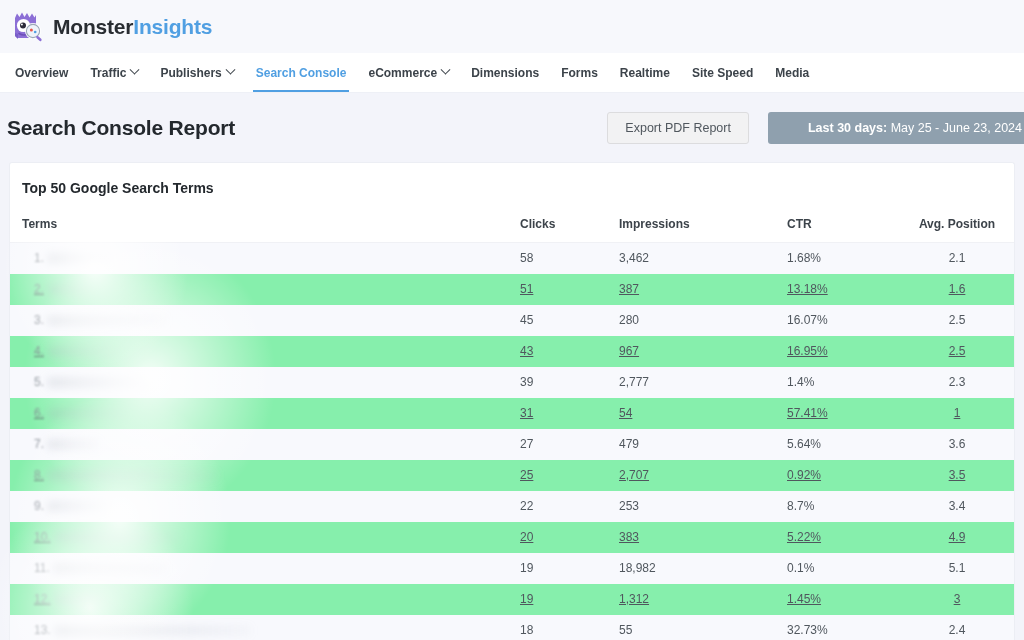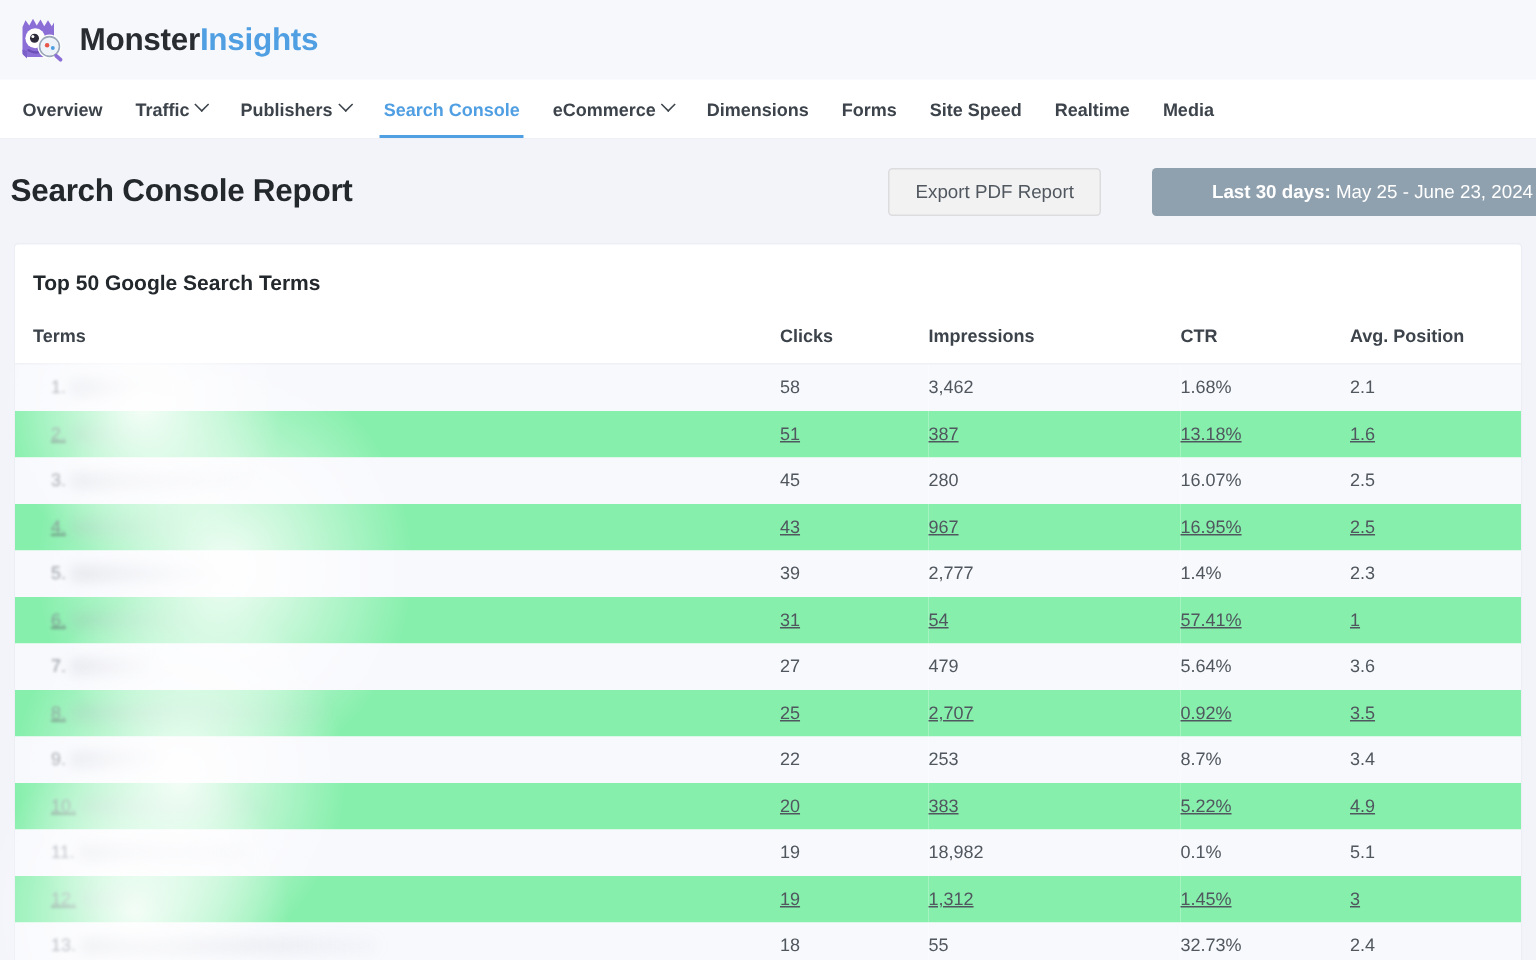--- a/index.html
+++ b/index.html
@@ -97,21 +97,21 @@
   .page-title {
     font-size: 21px;
     font-weight: bold;
     color: #23282d;
     letter-spacing: -0.2px;
   }
 
   .header-actions {
     display: flex;
     align-items: center;
-    gap: 34px;
+    gap: 19px;
   }
 
   .btn-export {
     background: #f2f2f3;
     border: 1px solid #dcdcde;
     border-radius: 3px;
     font-family: inherit;
     font-size: 12.5px;
     color: #50575e;
     padding: 8px 17px;
@@ -176,21 +176,21 @@
     vertical-align: middle;
   }
 
   tbody tr.odd td { background: #f8f9fd; }
   tbody tr.even td { background: #86efac; text-decoration: underline; }
 
   .col-terms  { width: 510px; padding-left: 12px !important; }
   .col-clicks { width: 99px; }
   .col-impr   { width: 168px; }
   .col-ctr    { width: 113px; }
-  .col-pos    { width: auto; }
+  .col-pos    { width: auto; text-align: center; }
 
   
   .term-cell {
     display: flex;
     align-items: center;
     gap: 4px;
     padding-left: 12px;
   }
 
   .term-rank {
@@ -279,24 +279,24 @@
         <span>eCommerce</span>
         <span class="chev"></span>
       </div>
       <div class="nav-item">
         <span>Dimensions</span>
       </div>
       <div class="nav-item">
         <span>Forms</span>
       </div>
       <div class="nav-item">
+        <span>Realtime</span>
+      </div>
+      <div class="nav-item">
         <span>Site Speed</span>
-      </div>
-      <div class="nav-item">
-        <span>Realtime</span>
       </div>
       <div class="nav-item">
         <span>Media</span>
       </div>
     </nav>
 
   <div class="page-header">
     <div class="page-title">Search Console Report</div>
     <div class="header-actions">
       <button class="btn-export">Export PDF Report</button>

